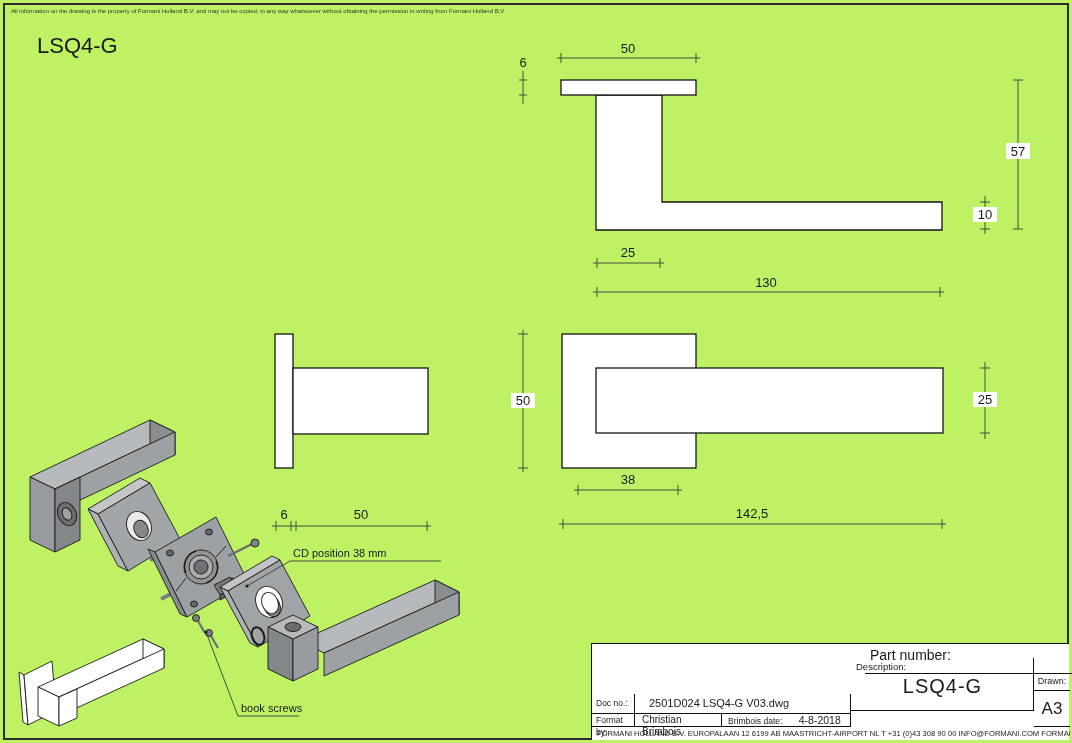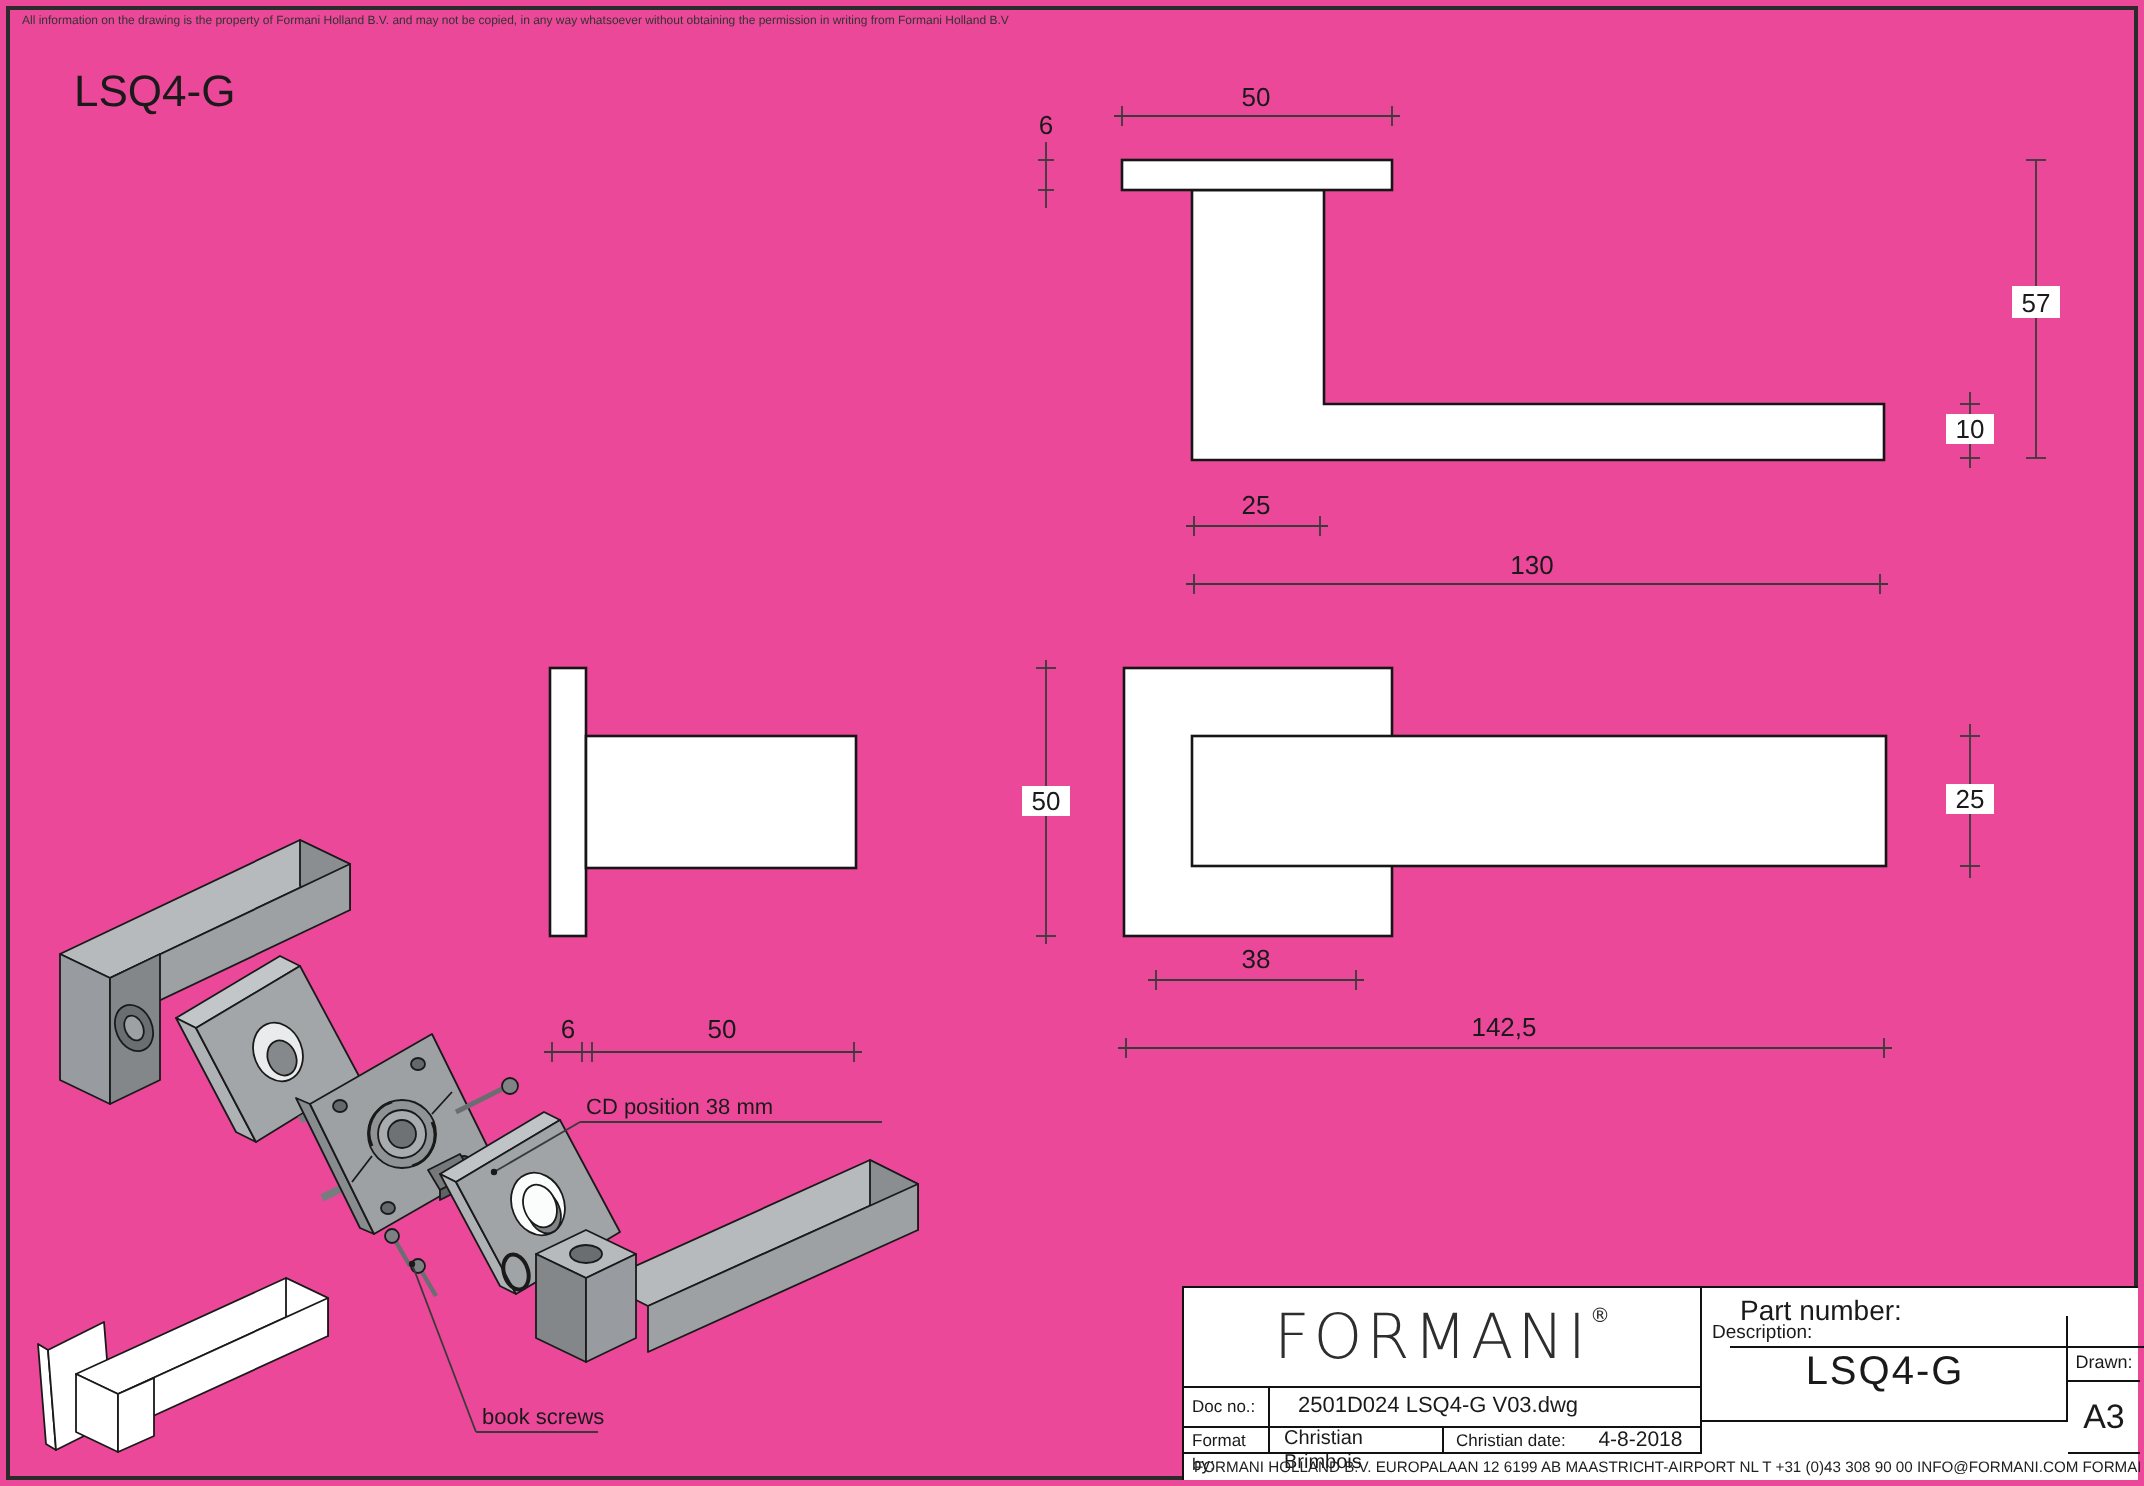--- a/index.html
+++ b/index.html
@@ -1,16 +1,16 @@
 <!DOCTYPE html>
 <html><head>
 <meta charset="utf-8">
 <style>
   html,body{margin:0;padding:0;background:#e8e8e8;}
-  .page{position:relative;width:1072px;height:743px;background:#ec4899;
+  .page{position:relative;width:1072px;height:743px;background:#bef264;
         font-family:"Liberation Sans",sans-serif;color:#1a1a1a;overflow:hidden;}
   .frame{position:absolute;left:3px;top:3px;width:1062px;height:733px;
          border:2px solid #2b2b2b;pointer-events:none;}
   .disclaimer{position:absolute;left:11px;top:8px;font-size:6px;color:#333;white-space:nowrap;}
   .title{position:absolute;left:37px;top:33px;font-size:22px;font-weight:normal;}
   .subtitle{position:absolute;left:37px;top:68px;font-size:13.5px;line-height:15px;}
   svg.drawing{position:absolute;left:0;top:0;}
   svg text{font-family:"Liberation Sans",sans-serif;fill:#1a1a1a;}
 
   
@@ -236,29 +236,26 @@
         <circle cx="206" cy="632" r="1.6" fill="#1a1a1a" stroke="none"></circle>
       </g>
       <g stroke="none">
         <text x="293" y="557" font-size="11">CD position 38 mm</text>
         <text x="241" y="712" font-size="11">book screws</text>
       </g>
     </g>
   </svg>
 
   <div class="tb">
-    <div class="cell logo-cell br bb">
-      <span class="logo"><span>FORMANI</span><sup>®</sup></span>
-    </div>
     <div class="cell doc-label br bb">Doc no.:</div>
     <div class="cell doc-value br bb">2501D024 LSQ4-G V03.dwg</div>
     <div class="cell drawn-label br bb">Format by:</div>
     <div class="cell drawn-value br bb">Christian Brimbois</div>
     <div class="cell date-cell br bb">
-      <span>Christian date:</span>
+      <span>Brimbois date:</span>
       <span class="date-value">4-8-2018</span>
     </div>
     <div class="cell part-cell bb">Part number:</div>
     <div class="cell desc-cell br bb">
       <span>Description:</span>
       <div class="desc-value">LSQ4-G</div>
     </div>
     <div class="cell format-cell bb">
       <div class="format-label">Drawn:</div>
       <div class="format-value">A3</div>

